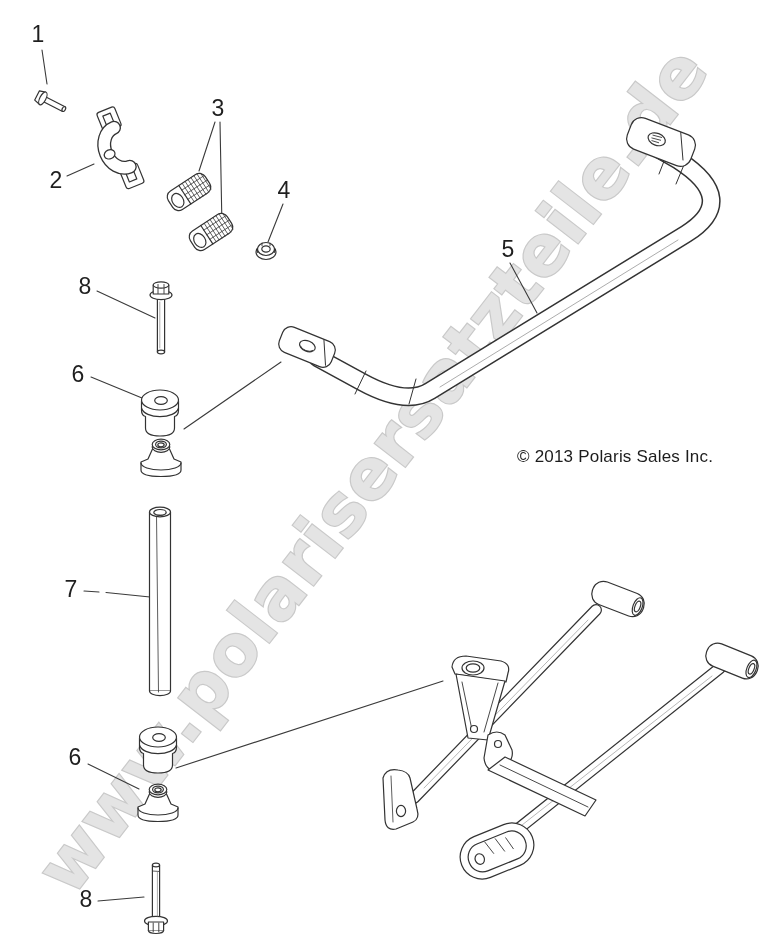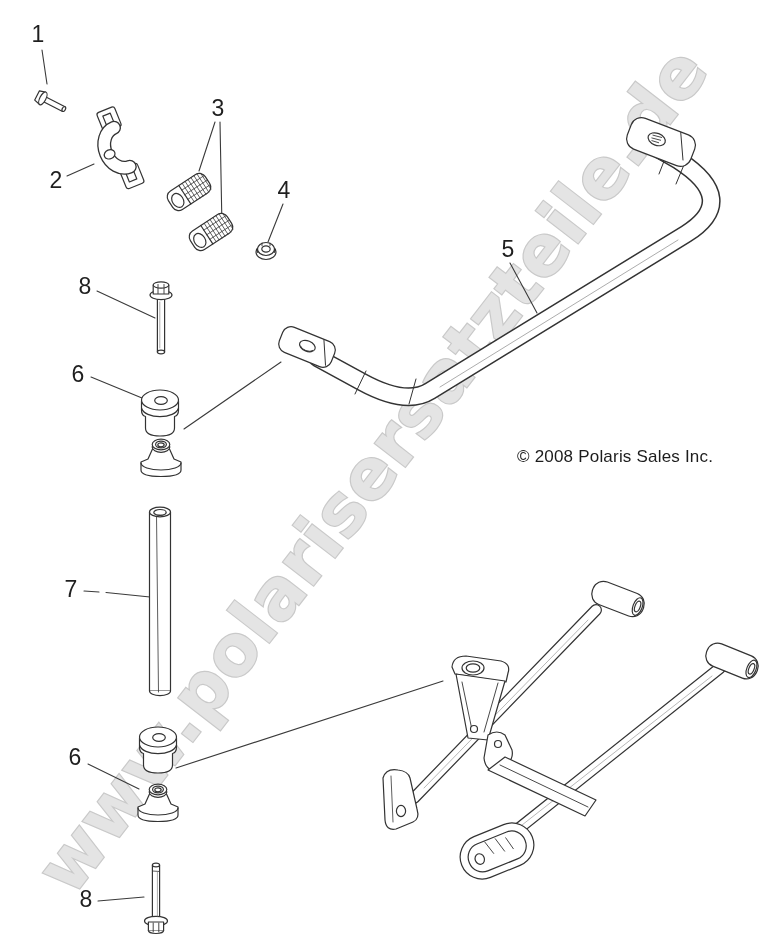--- a/index.html
+++ b/index.html
@@ -200,14 +200,14 @@
   <div class="callout" style="left:56px;top:180px">2</div>
   <div class="callout" style="left:218px;top:108px">3</div>
   <div class="callout" style="left:284px;top:190px">4</div>
   <div class="callout" style="left:508px;top:249px">5</div>
   <div class="callout" style="left:78px;top:374px">6</div>
   <div class="callout" style="left:71px;top:589px">7</div>
   <div class="callout" style="left:75px;top:757px">6</div>
   <div class="callout" style="left:85px;top:286px">8</div>
   <div class="callout" style="left:86px;top:899px">8</div>
 
-  <div class="copyright">© 2008 Polaris Sales Inc.</div>
+  <div class="copyright">© 2013 Polaris Sales Inc.</div>
 </div>
 
 </body></html>

